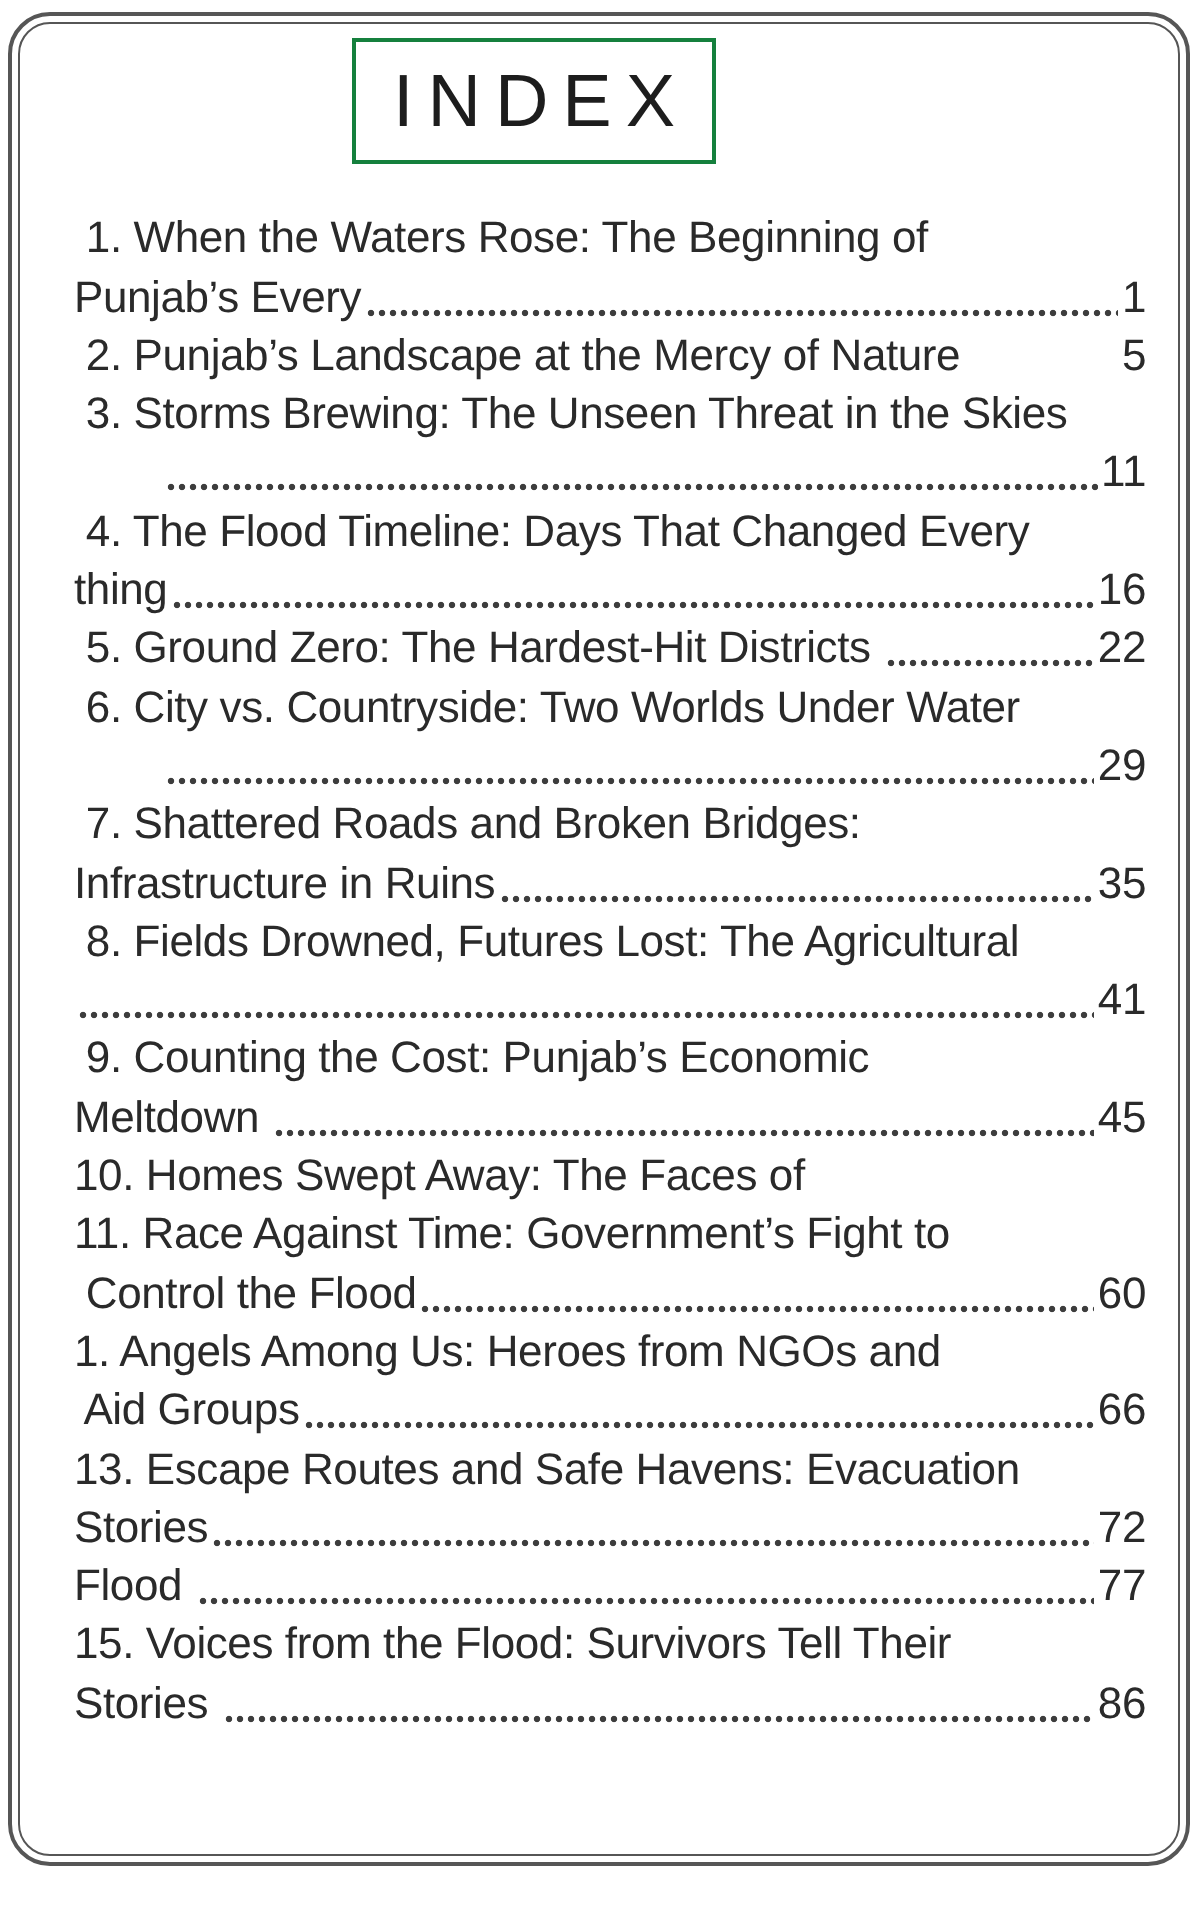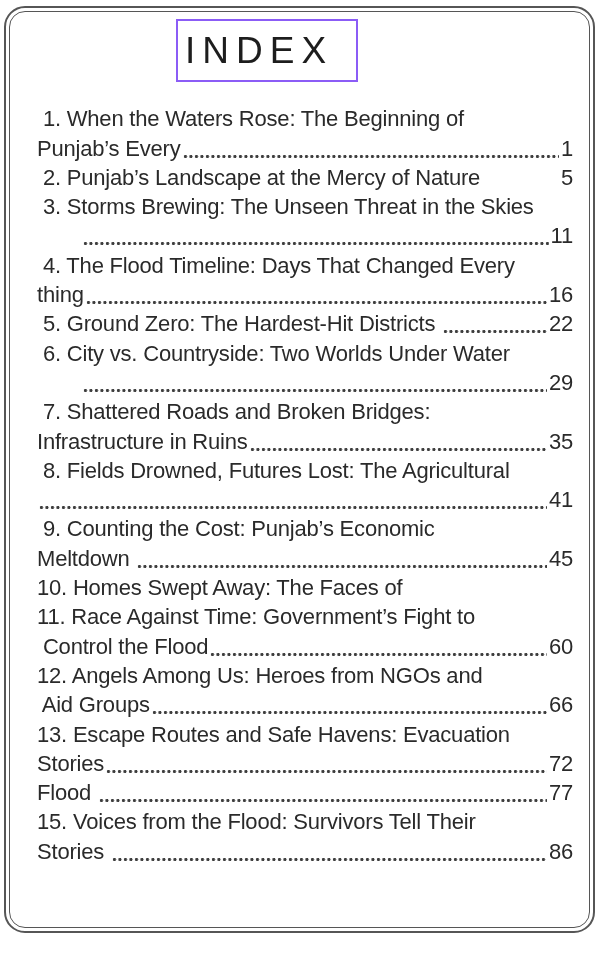--- a/index.html
+++ b/index.html
@@ -23,25 +23,25 @@
     position: absolute;
     inset: 3px;
     border: 1.5px solid #565656;
     border-radius: 16px;
     box-sizing: border-box;
     overflow: hidden;
   }
   .title-box {
     margin: 7px 12px 0 166px;
     width: 182px; height: 63px;
-    border: 2px solid #8b5cf6;
+    border: 2px solid #15803d;
     box-sizing: border-box;
     display: flex;
     align-items: center;
-    justify-content: flex-start;
+    justify-content: center;
   }
   .title-text {
     font-size: 37px;
     letter-spacing: 7px;
     padding-left: 7px;
     color: #1d1d1d;
     white-space: pre;
   }
   .toc {
     margin-top: 21px;
@@ -166,21 +166,21 @@
     <span class="t">11. Race Against Time: Government’s Fight to</span>
     
     
   </div>
         <div class="line">
     <span class="t"> Control the Flood</span>
     <span class="fill dotted"></span>
     <span class="p">60</span>
   </div>
         <div class="line">
-    <span class="t">12. Angels Among Us: Heroes from NGOs and</span>
+    <span class="t">1. Angels Among Us: Heroes from NGOs and</span>
     
     
   </div>
         <div class="line">
     <span class="t"> Aid Groups</span>
     <span class="fill dotted"></span>
     <span class="p">66</span>
   </div>
         <div class="line">
     <span class="t">13. Escape Routes and Safe Havens: Evacuation</span>

